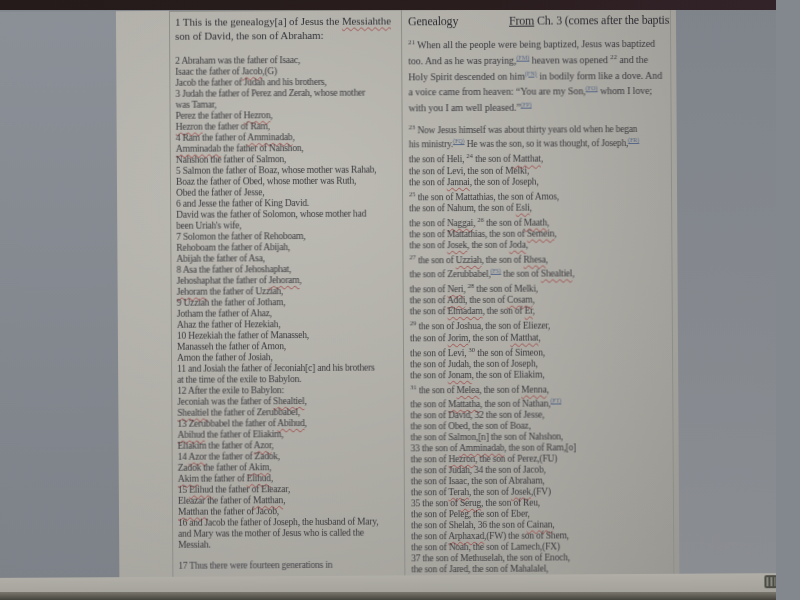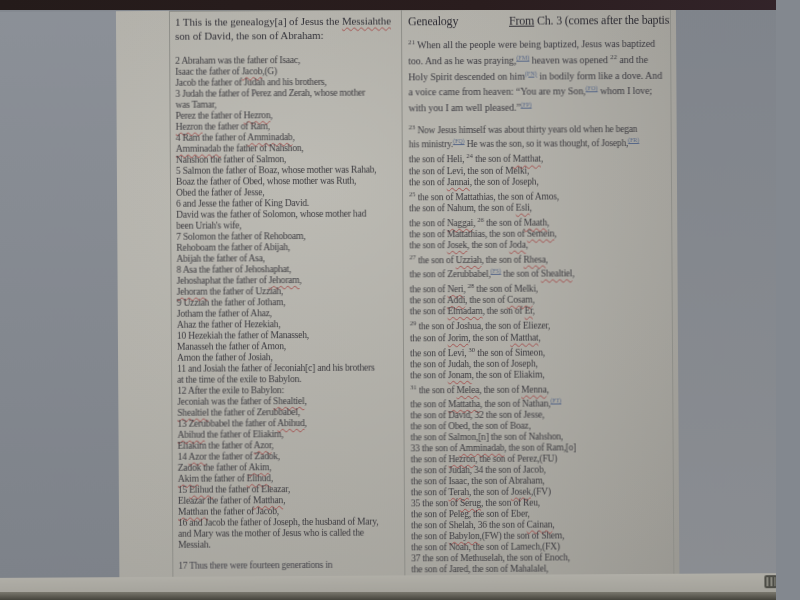--- a/index.html
+++ b/index.html
@@ -142,21 +142,21 @@
               <div class="line">the son of Obed, the son of Boaz,</div>
               <div class="line">the son of Salmon,[n] the son of Nahshon,</div>
               <div class="line">33 the son of <span class="sp">Amminadab</span>, the son of Ram,[o]</div>
               <div class="line">the son of <span class="sp">Hezron</span>, the son of Perez,(FU)</div>
               <div class="line">the son of Judah, 34 the son of Jacob,</div>
               <div class="line">the son of Isaac, the son of Abraham,</div>
               <div class="line">the son of <span class="sp">Terah</span>, the son of <span class="sp">Josek</span>,(FV)</div>
               <div class="line">35 the son of <span class="sp">Serug</span>, the son of Reu,</div>
               <div class="line">the son of Peleg, the son of Eber,</div>
               <div class="line">the son of Shelah, 36 the son of <span class="sp">Cainan</span>,</div>
-              <div class="line">the son of <span class="sp">Babylon</span>,(FW) the son of Shem,</div>
+              <div class="line">the son of <span class="sp">Arphaxad</span>,(FW) the son of Shem,</div>
               <div class="line">the son of Noah, the son of Lamech,(FX)</div>
               <div class="line">37 the son of Methuselah, the son of Enoch,</div>
               <div class="line">the son of Jared, the son of Mahalalel,</div>
               <div class="line">the son of Kenan,(FY) 38 the son of <span class="sp">Enosh</span>,</div>
             </div>
         </div>
 
       </div>
     </div>
 

